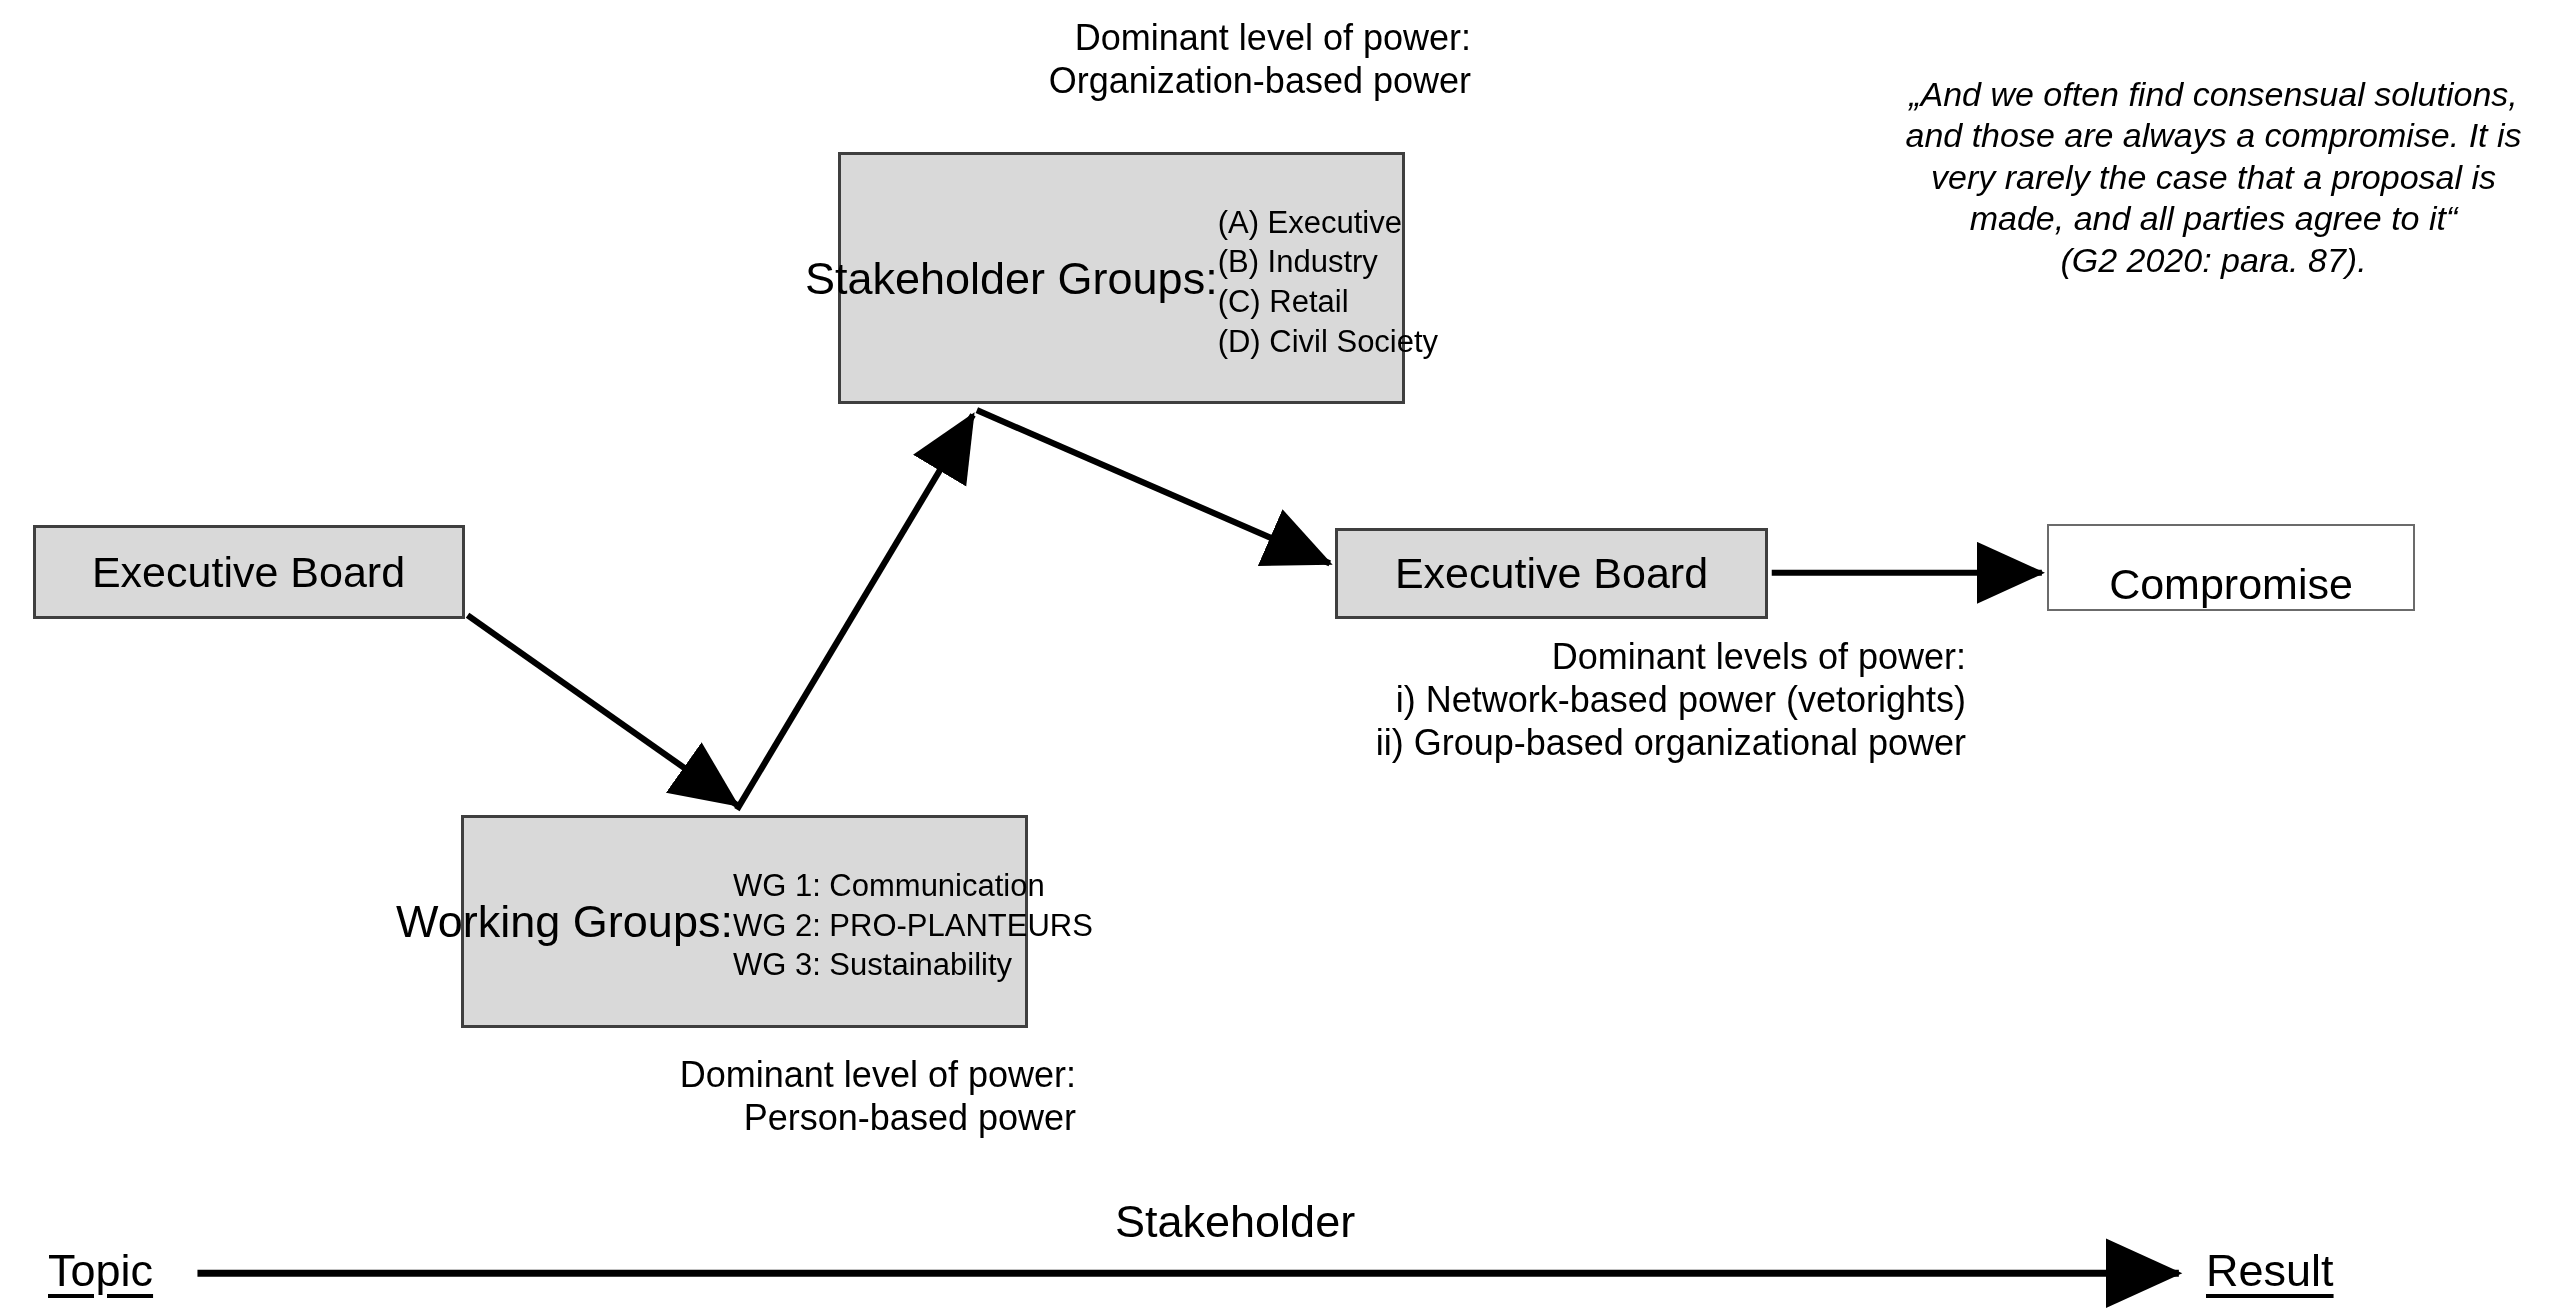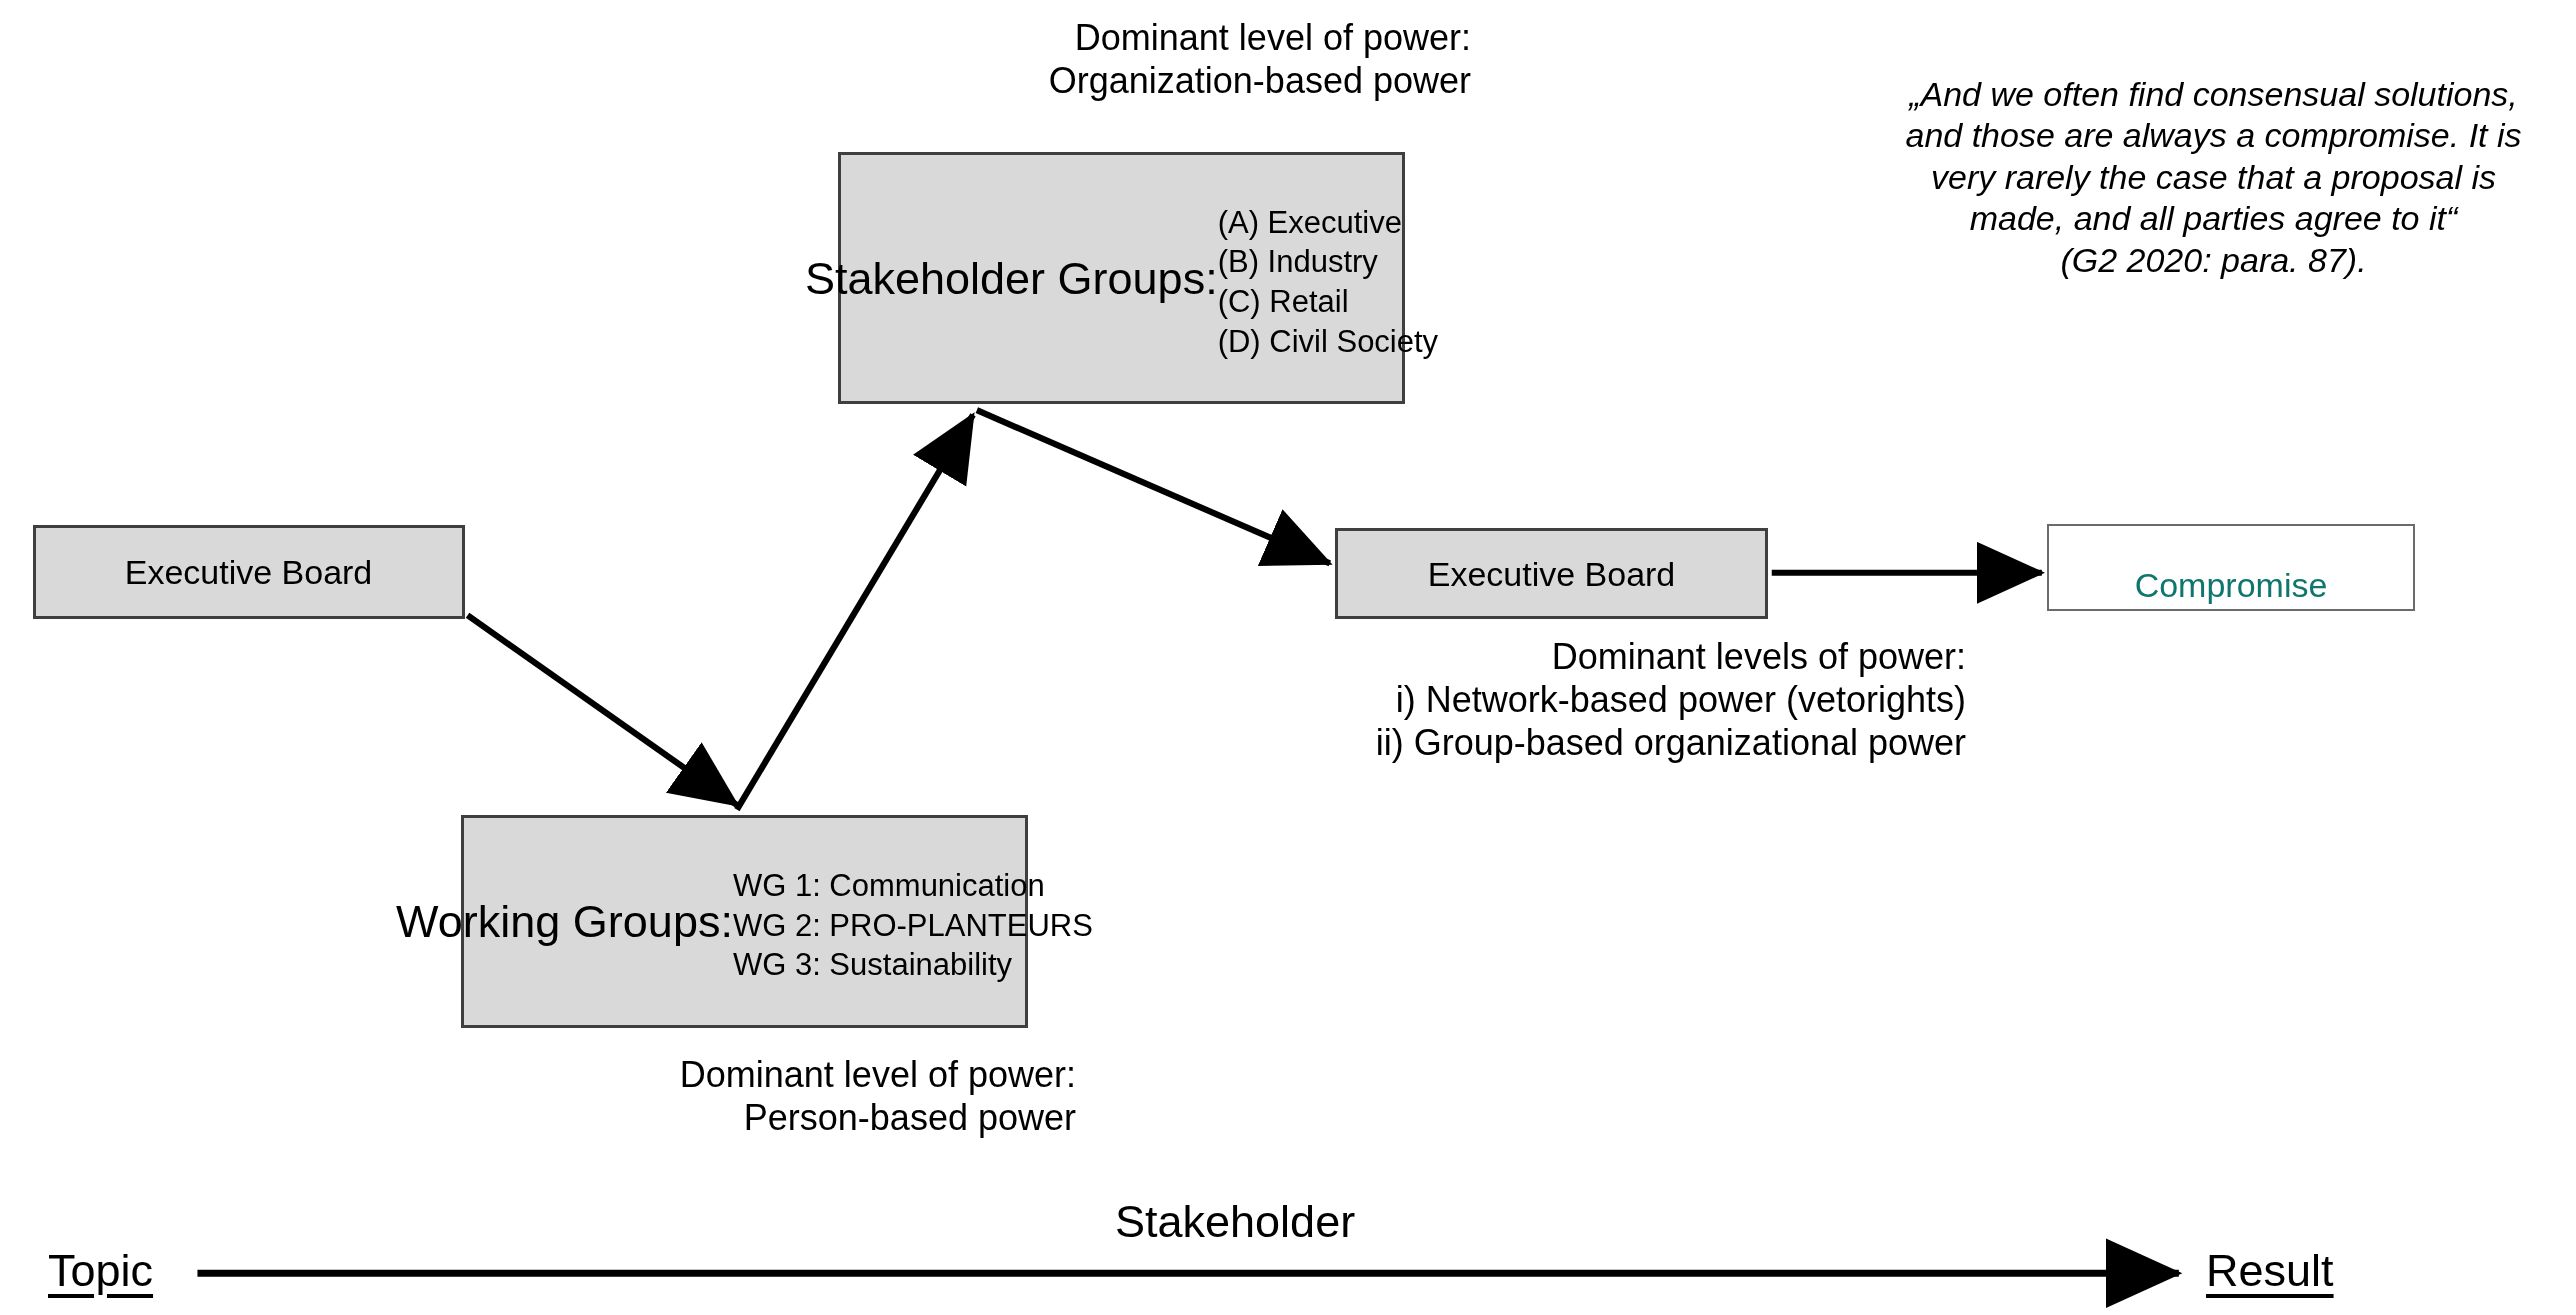--- a/index.html
+++ b/index.html
@@ -38,21 +38,21 @@
   }
   .node.plain {
     background: #ffffff;
     border: 2.3px solid #6b6b6b;
   }
   .node-title {
     font-size: 45px;
     white-space: nowrap;
   }
   .node-title.small {
-    font-size: 34px;
+    font-size: 43px;
   }
   .node-list {
     margin-top: 7.7px;
     font-size: 31px;
     line-height: 1.28;
     align-self: center;
     text-align: left;
   }
   .node-list div { white-space: nowrap; }
 
@@ -129,21 +129,21 @@
 
   <div class="node" style="left:32.5px; top:525px; width:432px; height:94px;">
     <div class="node-title small">Executive Board</div>
   </div>
 
   <div class="node" style="left:1335px; top:528px; width:433px; height:91px;">
     <div class="node-title small">Executive Board</div>
   </div>
 
   <div class="node plain" style="left:2047px; top:524px; width:368px; height:87px;">
-    <div class="node-title small" style="color:#0f766e;margin-top:34px;">Compromise</div>
+    <div class="node-title small" style="color:#000000;margin-top:34px;">Compromise</div>
   </div>
 
   <div class="note" style="left:1146px; top:635px; width:820px;">Dominant levels of power:
 i) Network-based power (vetorights)
 ii) Group-based organizational power</div>
 
   <div class="node" style="left:461px; top:815px; width:567px; height:213px;">
     <div class="node-title">Working Groups:</div>
     <div class="node-list">
       <div>WG 1: Communication</div>

